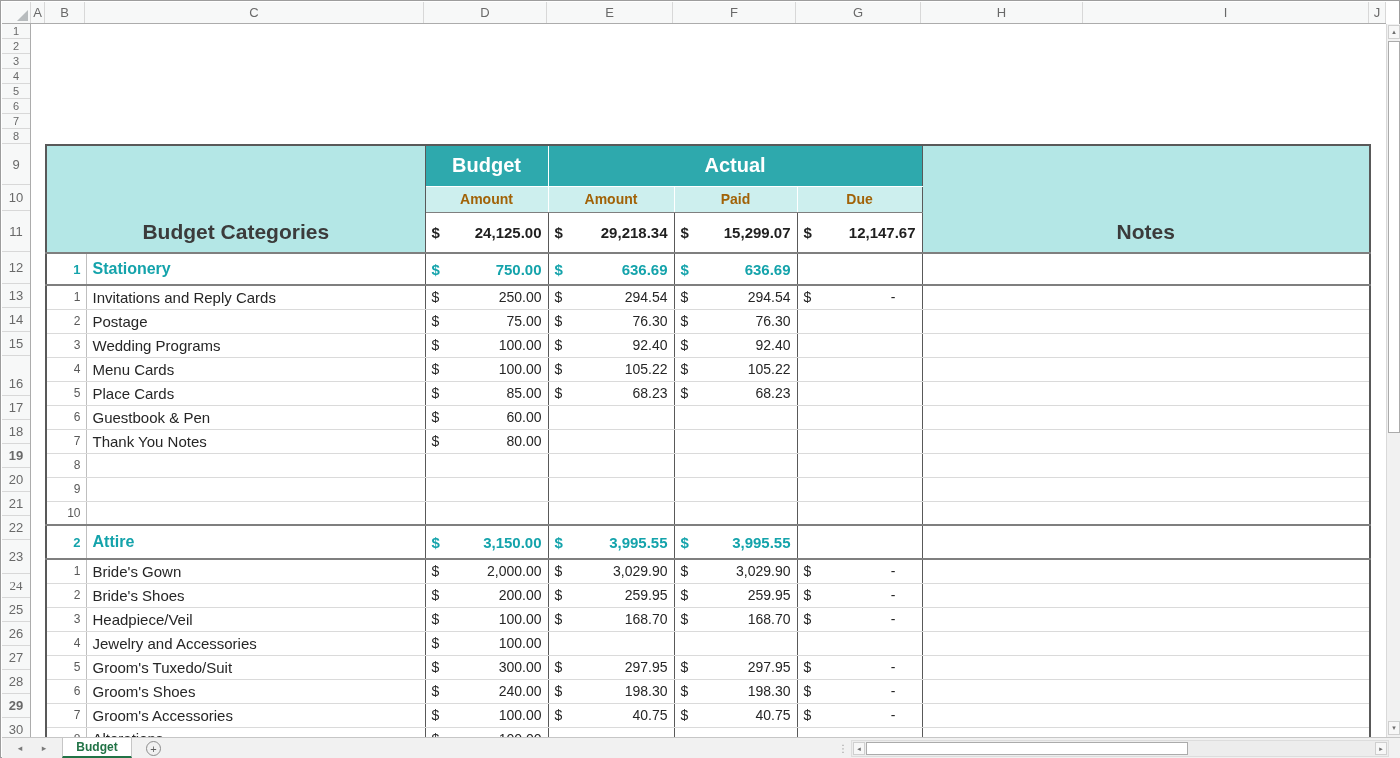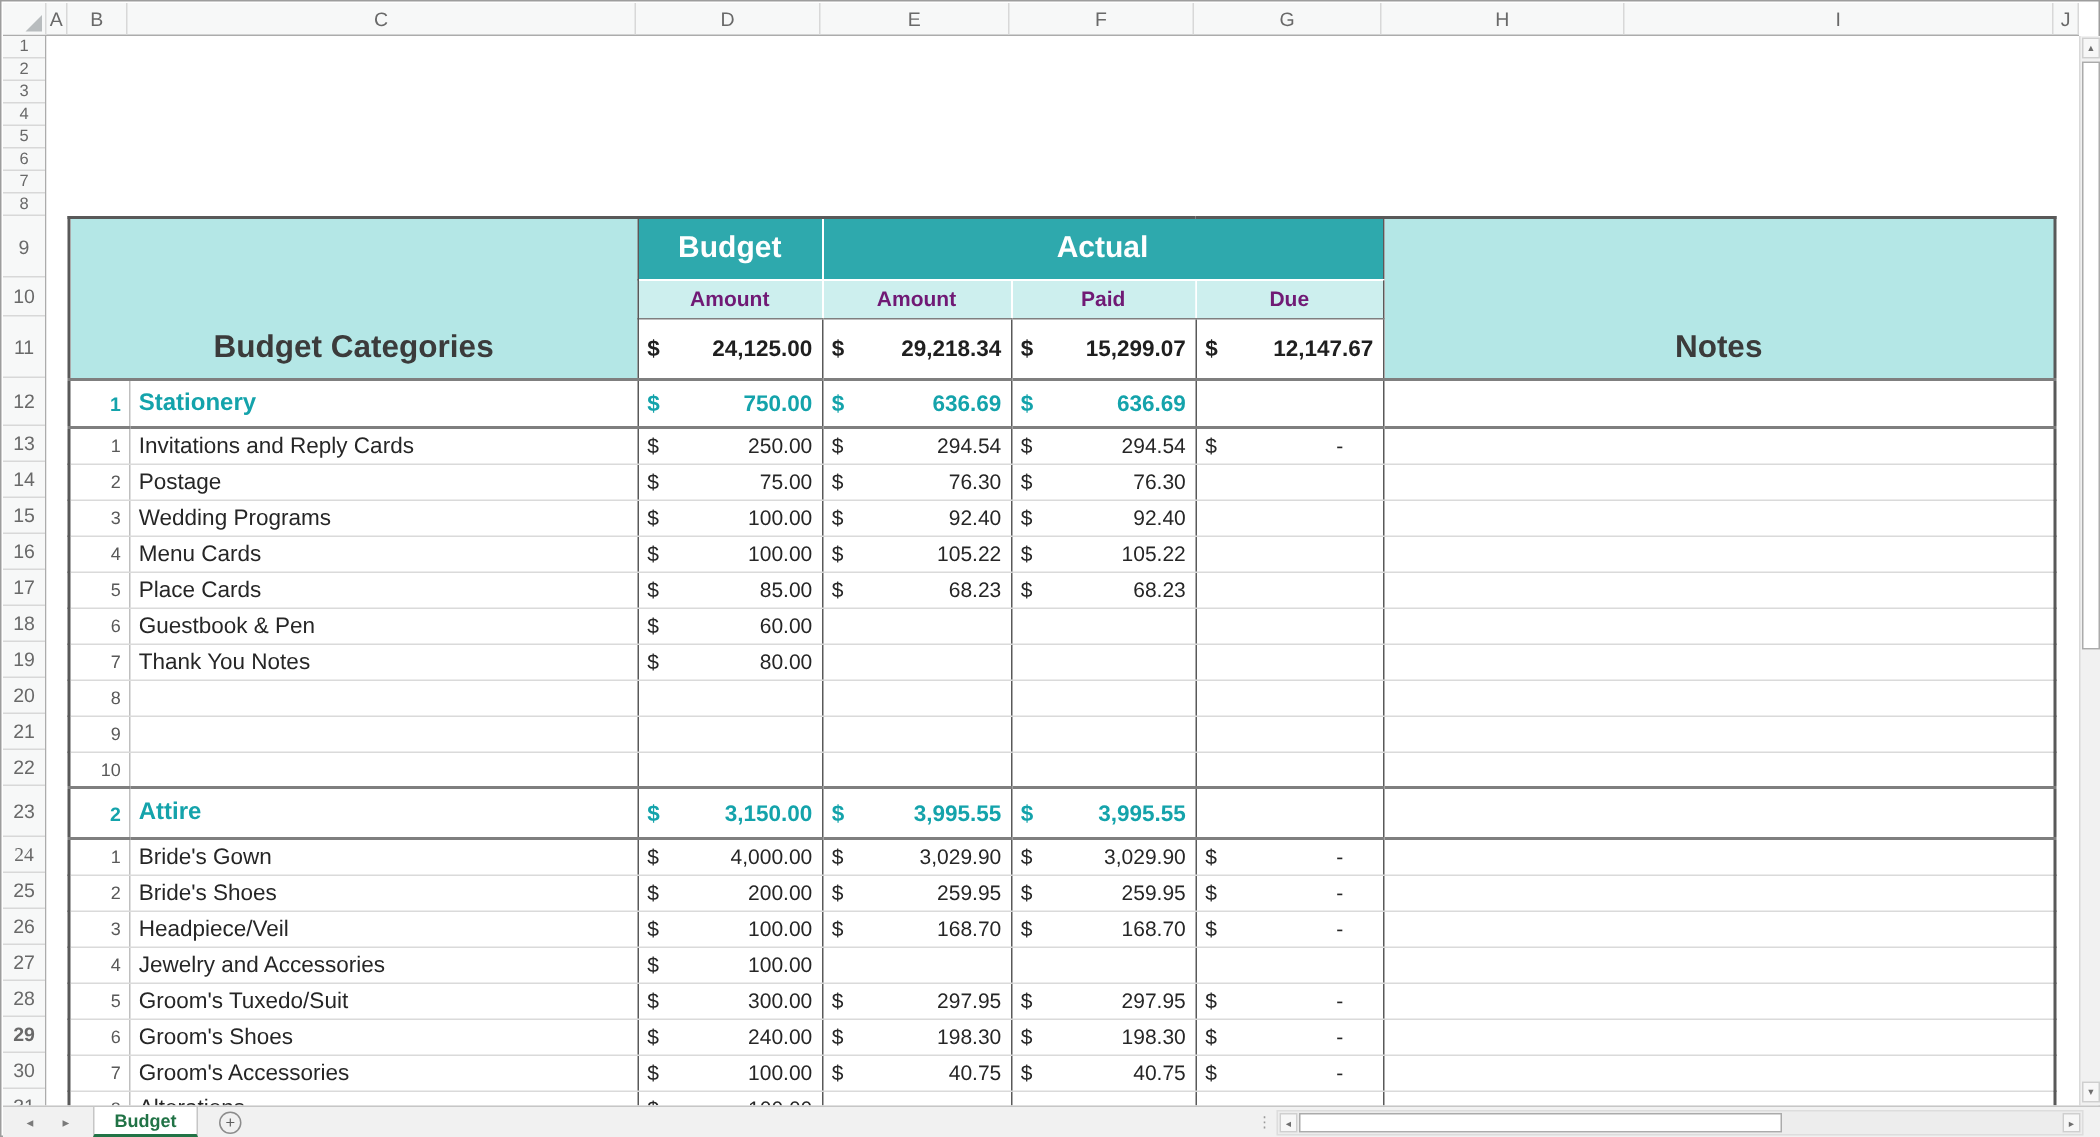--- a/index.html
+++ b/index.html
@@ -42,21 +42,21 @@
   .section-row td.bcol,.section-row td.name{color:var(--teal-text);font-weight:bold;}
   .section-row td.name{font-size:16px;}
   .section-row td.bcol{font-size:13px;}
 
   .tealhead{background:var(--teal);color:#fff;font-weight:bold;font-size:20px;text-align:center;
     border-right:1px solid #fff;border-bottom:1px solid #fff;}
   .tealhead.last{border-right:1px solid var(--bdark);}
   .catcell{background:var(--cat-bg);vertical-align:bottom;text-align:center;}
   .catlabel{font-size:21px;font-weight:bold;color:#3B3B3B;padding-bottom:8px;}
   .notes-head{border-right:0;}
-  .subhead{background:var(--sub-bg);font-weight:bold;font-size:14px;color:#701a75;text-align:center;
+  .subhead{background:var(--sub-bg);font-weight:bold;font-size:14px;color:#a16207;text-align:center;
     border-right:1px solid #fff;border-bottom:1px solid var(--bheavy);}
   .subhead.last{border-right:1px solid var(--bdark);}
 
   td.money{padding:0;}
   td.money .wrap{display:flex;justify-content:space-between;align-items:center;padding:0 6px;height:100%;}
   td.money{font-size:14px;}
   td.money .dash{padding-right:20px;}
   tr.totals td.money{font-weight:bold;font-size:15px;color:#1F1F1F;}
   .section-row td.money{font-weight:bold;font-size:15px;color:var(--teal-text);}
   .hb{border-bottom:2px solid var(--bheavy) !important;}
@@ -115,24 +115,24 @@
       <div class="row-h small" style="height: 15px;">6</div>
       <div class="row-h small" style="height: 15px;">7</div>
       <div class="row-h small" style="height: 15px;">8</div>
       <div class="row-h" style="height: 41px;">9</div>
       <div class="row-h" style="height: 26px;">10</div>
       <div class="row-h" style="height: 41px;">11</div>
       <div class="row-h" style="height: 32px;">12</div>
       <div class="row-h" style="height: 24px;">13</div>
       <div class="row-h" style="height: 24px;">14</div>
       <div class="row-h" style="height: 24px;">15</div>
-      <div class="row-h" style="height: 24px;">16</div>
+      <div class="row-h" style="height: 24px; margin-top: 16px;">16</div>
       <div class="row-h" style="height: 24px;">17</div>
       <div class="row-h" style="height: 24px;">18</div>
-      <div class="row-h" style="height: 24px;">19</div>
+      <div class="row-h" style="height: 24px; font-weight: bold;">19</div>
       <div class="row-h" style="height: 24px;">20</div>
       <div class="row-h" style="height: 24px;">21</div>
       <div class="row-h" style="height: 24px;">22</div>
       <div class="row-h" style="height: 34px;">23</div>
       <div class="row-h" style="height: 24px; font-family: Liberation Serif, serif;">24</div>
       <div class="row-h" style="height: 24px;">25</div>
       <div class="row-h" style="height: 24px;">26</div>
       <div class="row-h" style="height: 24px;">27</div>
       <div class="row-h" style="height: 24px;">28</div>
       <div class="row-h" style="height: 24px; font-weight: bold;">29</div>
@@ -423,21 +423,21 @@
             </td>
             <td class="money hb"></td>
             <td class="notes-cell hb"></td>
           </tr>
           <tr class="item-row" style="height: 24px;">
             <td class="bcol">1</td>
             <td class="name">Bride's Gown</td>
             <td class="money">
               <div class="wrap">
                 <span>$</span>
-                <span class="">4,000.00</span>
+                <span class="">2,000.00</span>
               </div>
             </td>
             <td class="money">
               <div class="wrap">
                 <span>$</span>
                 <span class="">3,029.90</span>
               </div>
             </td>
             <td class="money">
               <div class="wrap">

